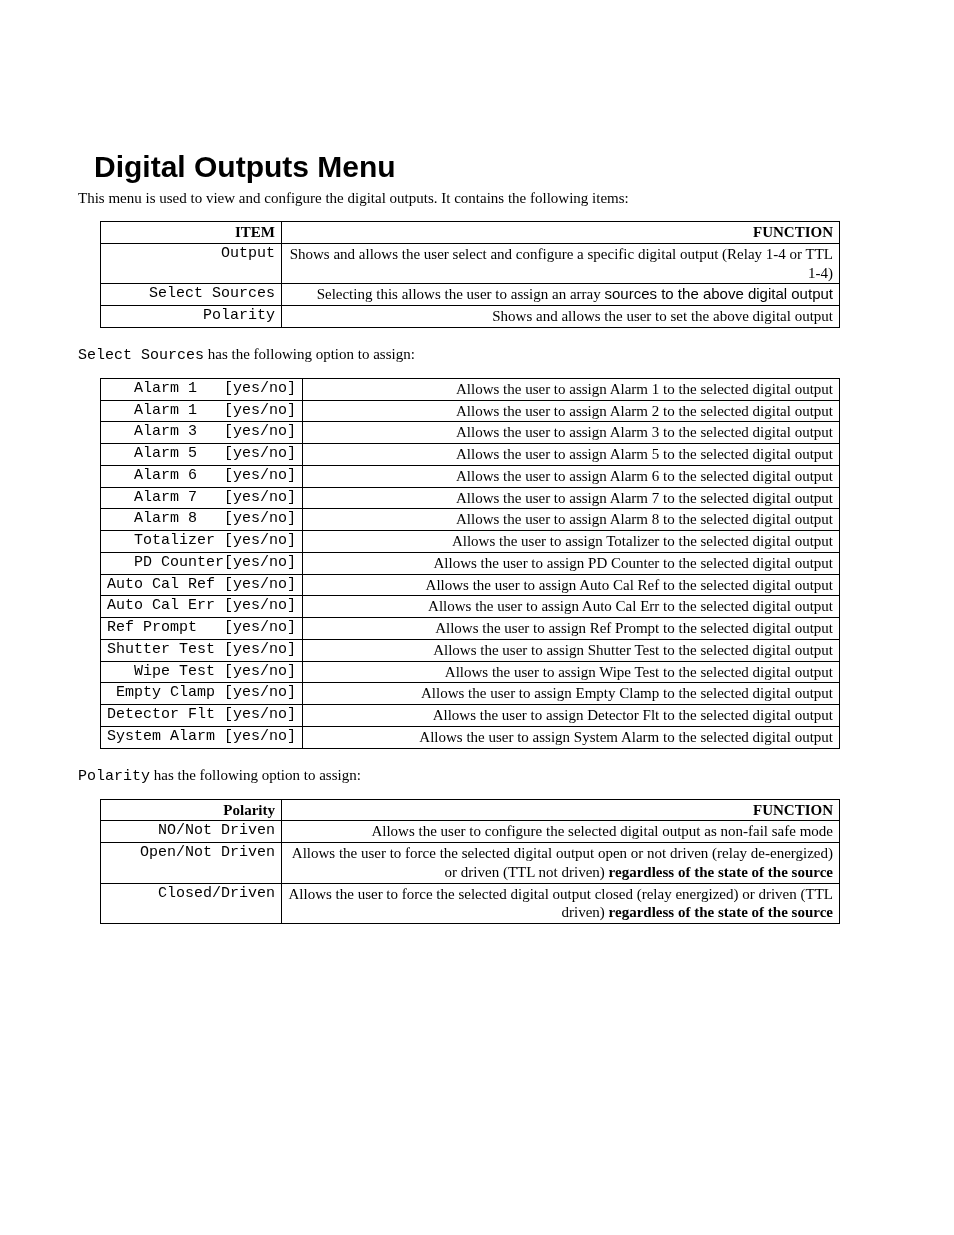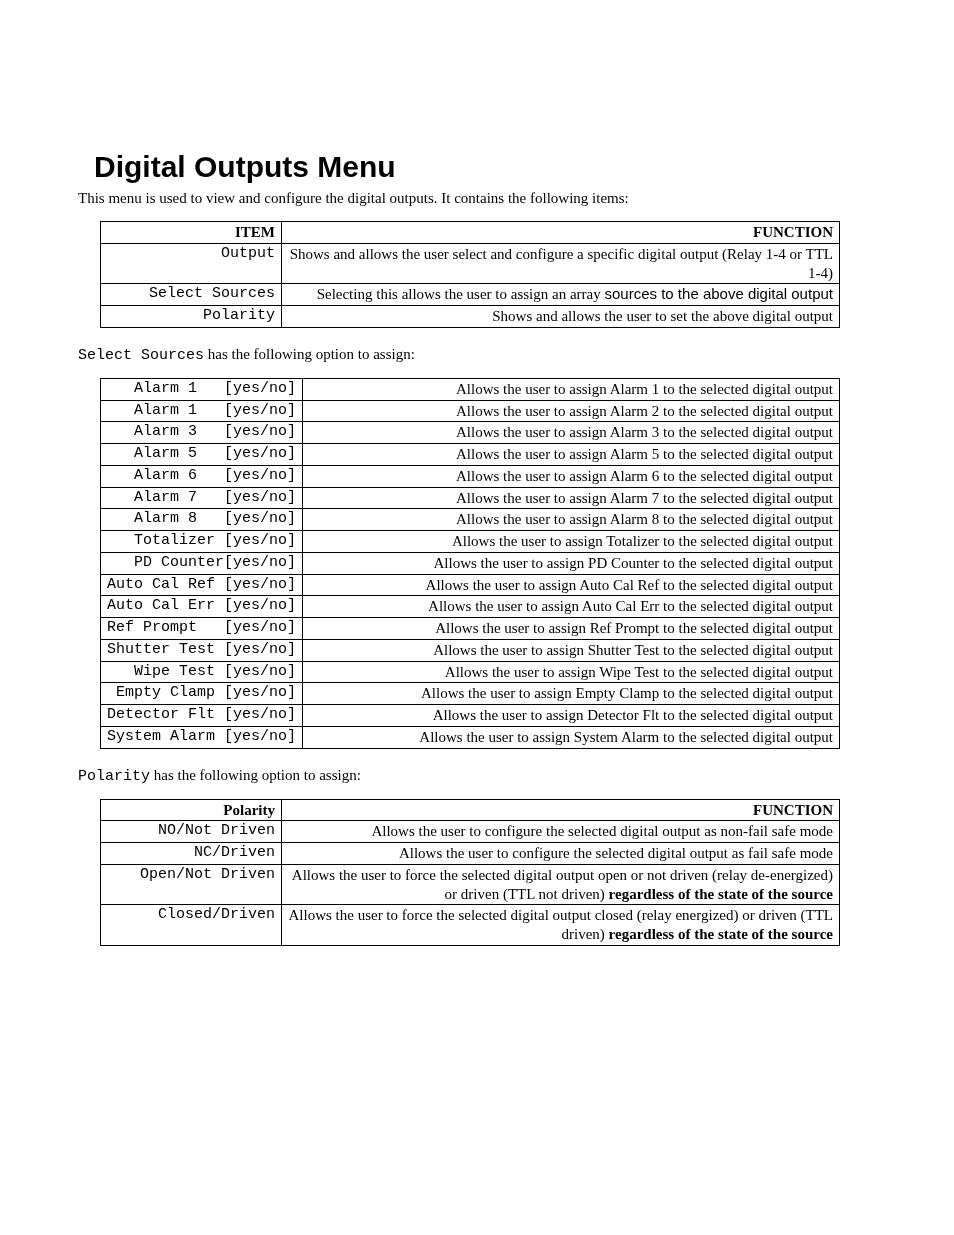--- a/index.html
+++ b/index.html
@@ -167,24 +167,20 @@
   <tbody>
       <tr>
     <th class="col1">Polarity</th>
     <th>FUNCTION</th>
   </tr>
   <tr>
     <td class="item-col">NO/Not Driven</td>
     <td><span>Allows the user to configure the selected digital output as non-fail safe mode</span></td>
   </tr>
   <tr>
-    <td class="item-col">NC/Driven</td>
-    <td><span>Allows the user to configure the selected digital output as fail safe mode</span></td>
-  </tr>
-  <tr>
     <td class="item-col">Open/Not Driven</td>
     <td><span>Allows the user to force the selected digital output open or not driven (relay de-energized) or driven (TTL not driven) </span><b>regardless of the state of the source</b></td>
   </tr>
   <tr>
     <td class="item-col">Closed/Driven</td>
     <td><span>Allows the user to force the selected digital output closed  (relay energized) or driven (TTL driven) </span><b>regardless of the state of the source</b></td>
   </tr>
 </tbody>
   </table>
 

